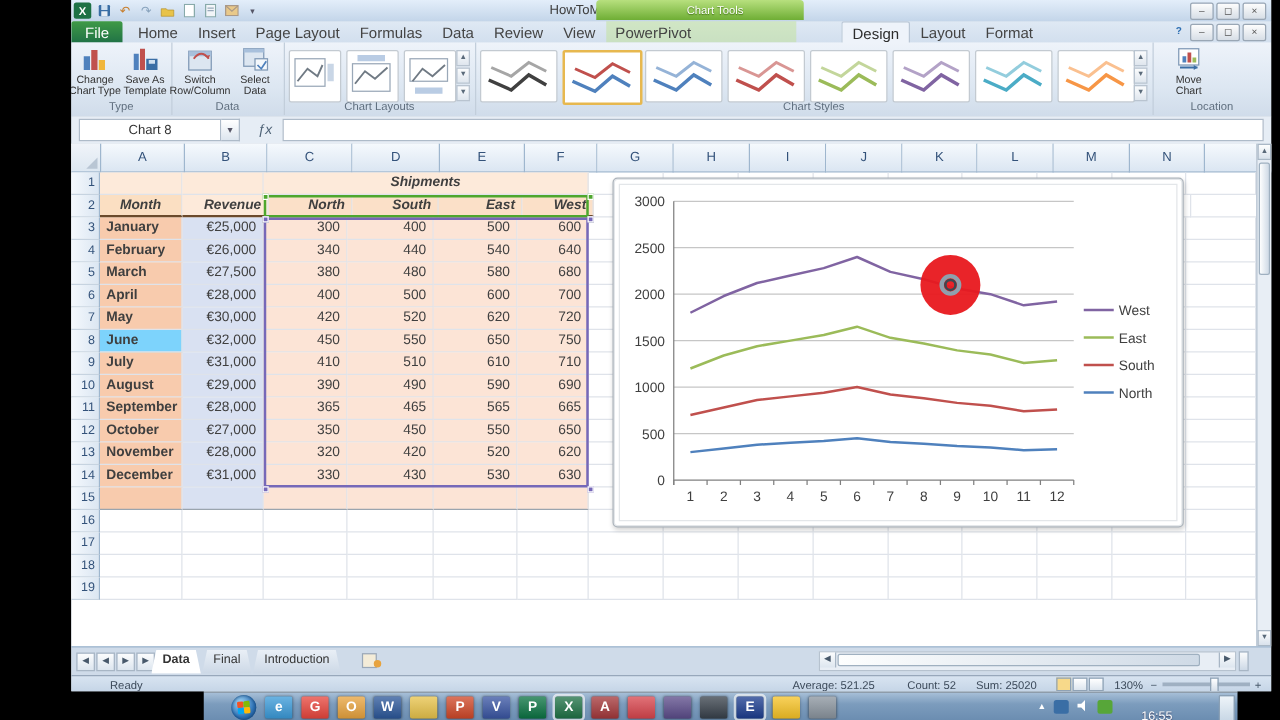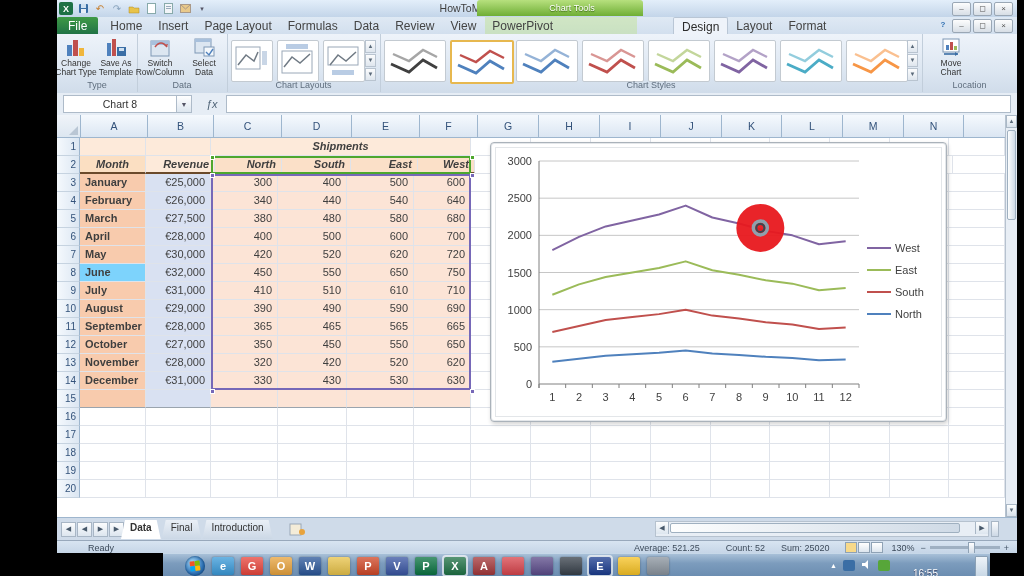--- a/index.html
+++ b/index.html
@@ -645,38 +645,20 @@
           <div class="cell" style="width: 60px;"></div>
           <div class="cell" style="width: 60px;"></div>
           <div class="cell" style="width: 59px;"></div>
           <div class="cell" style="width: 60px;"></div>
           <div class="cell" style="width: 60px;"></div>
           <div class="cell" style="width: 59px;"></div>
           <div class="cell" style="width: 56px;"></div>
         </div>
         <div class="grow" style="top: 347px;">
           <div class="rowhdr">19</div>
-          <div class="cell" style="width: 66px;"></div>
-          <div class="cell" style="width: 65px;"></div>
-          <div class="cell" style="width: 67px;"></div>
-          <div class="cell" style="width: 69px;"></div>
-          <div class="cell" style="width: 67px;"></div>
-          <div class="cell" style="width: 57px;"></div>
-          <div class="cell" style="width: 60px;"></div>
-          <div class="cell" style="width: 60px;"></div>
-          <div class="cell" style="width: 60px;"></div>
-          <div class="cell" style="width: 60px;"></div>
-          <div class="cell" style="width: 59px;"></div>
-          <div class="cell" style="width: 60px;"></div>
-          <div class="cell" style="width: 60px;"></div>
-          <div class="cell" style="width: 59px;"></div>
-          <div class="cell" style="width: 56px;"></div>
-        </div>
-        <div class="grow" style="top: 365px;">
-          <div class="rowhdr">20</div>
           <div class="cell" style="width: 66px;"></div>
           <div class="cell" style="width: 65px;"></div>
           <div class="cell" style="width: 67px;"></div>
           <div class="cell" style="width: 69px;"></div>
           <div class="cell" style="width: 67px;"></div>
           <div class="cell" style="width: 57px;"></div>
           <div class="cell" style="width: 60px;"></div>
           <div class="cell" style="width: 60px;"></div>
           <div class="cell" style="width: 60px;"></div>
           <div class="cell" style="width: 60px;"></div>

